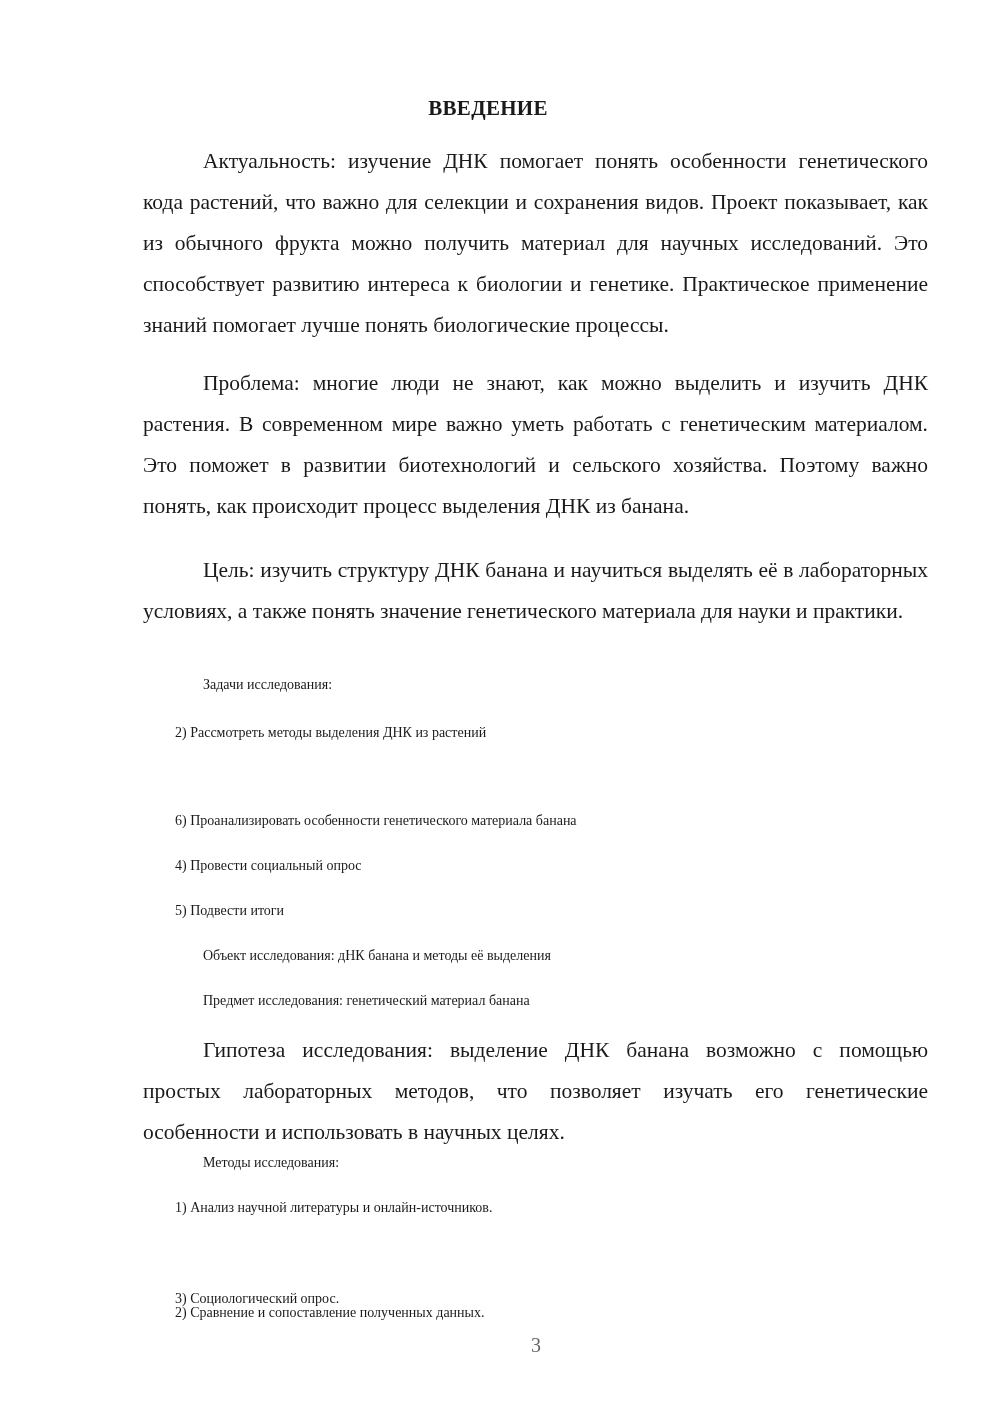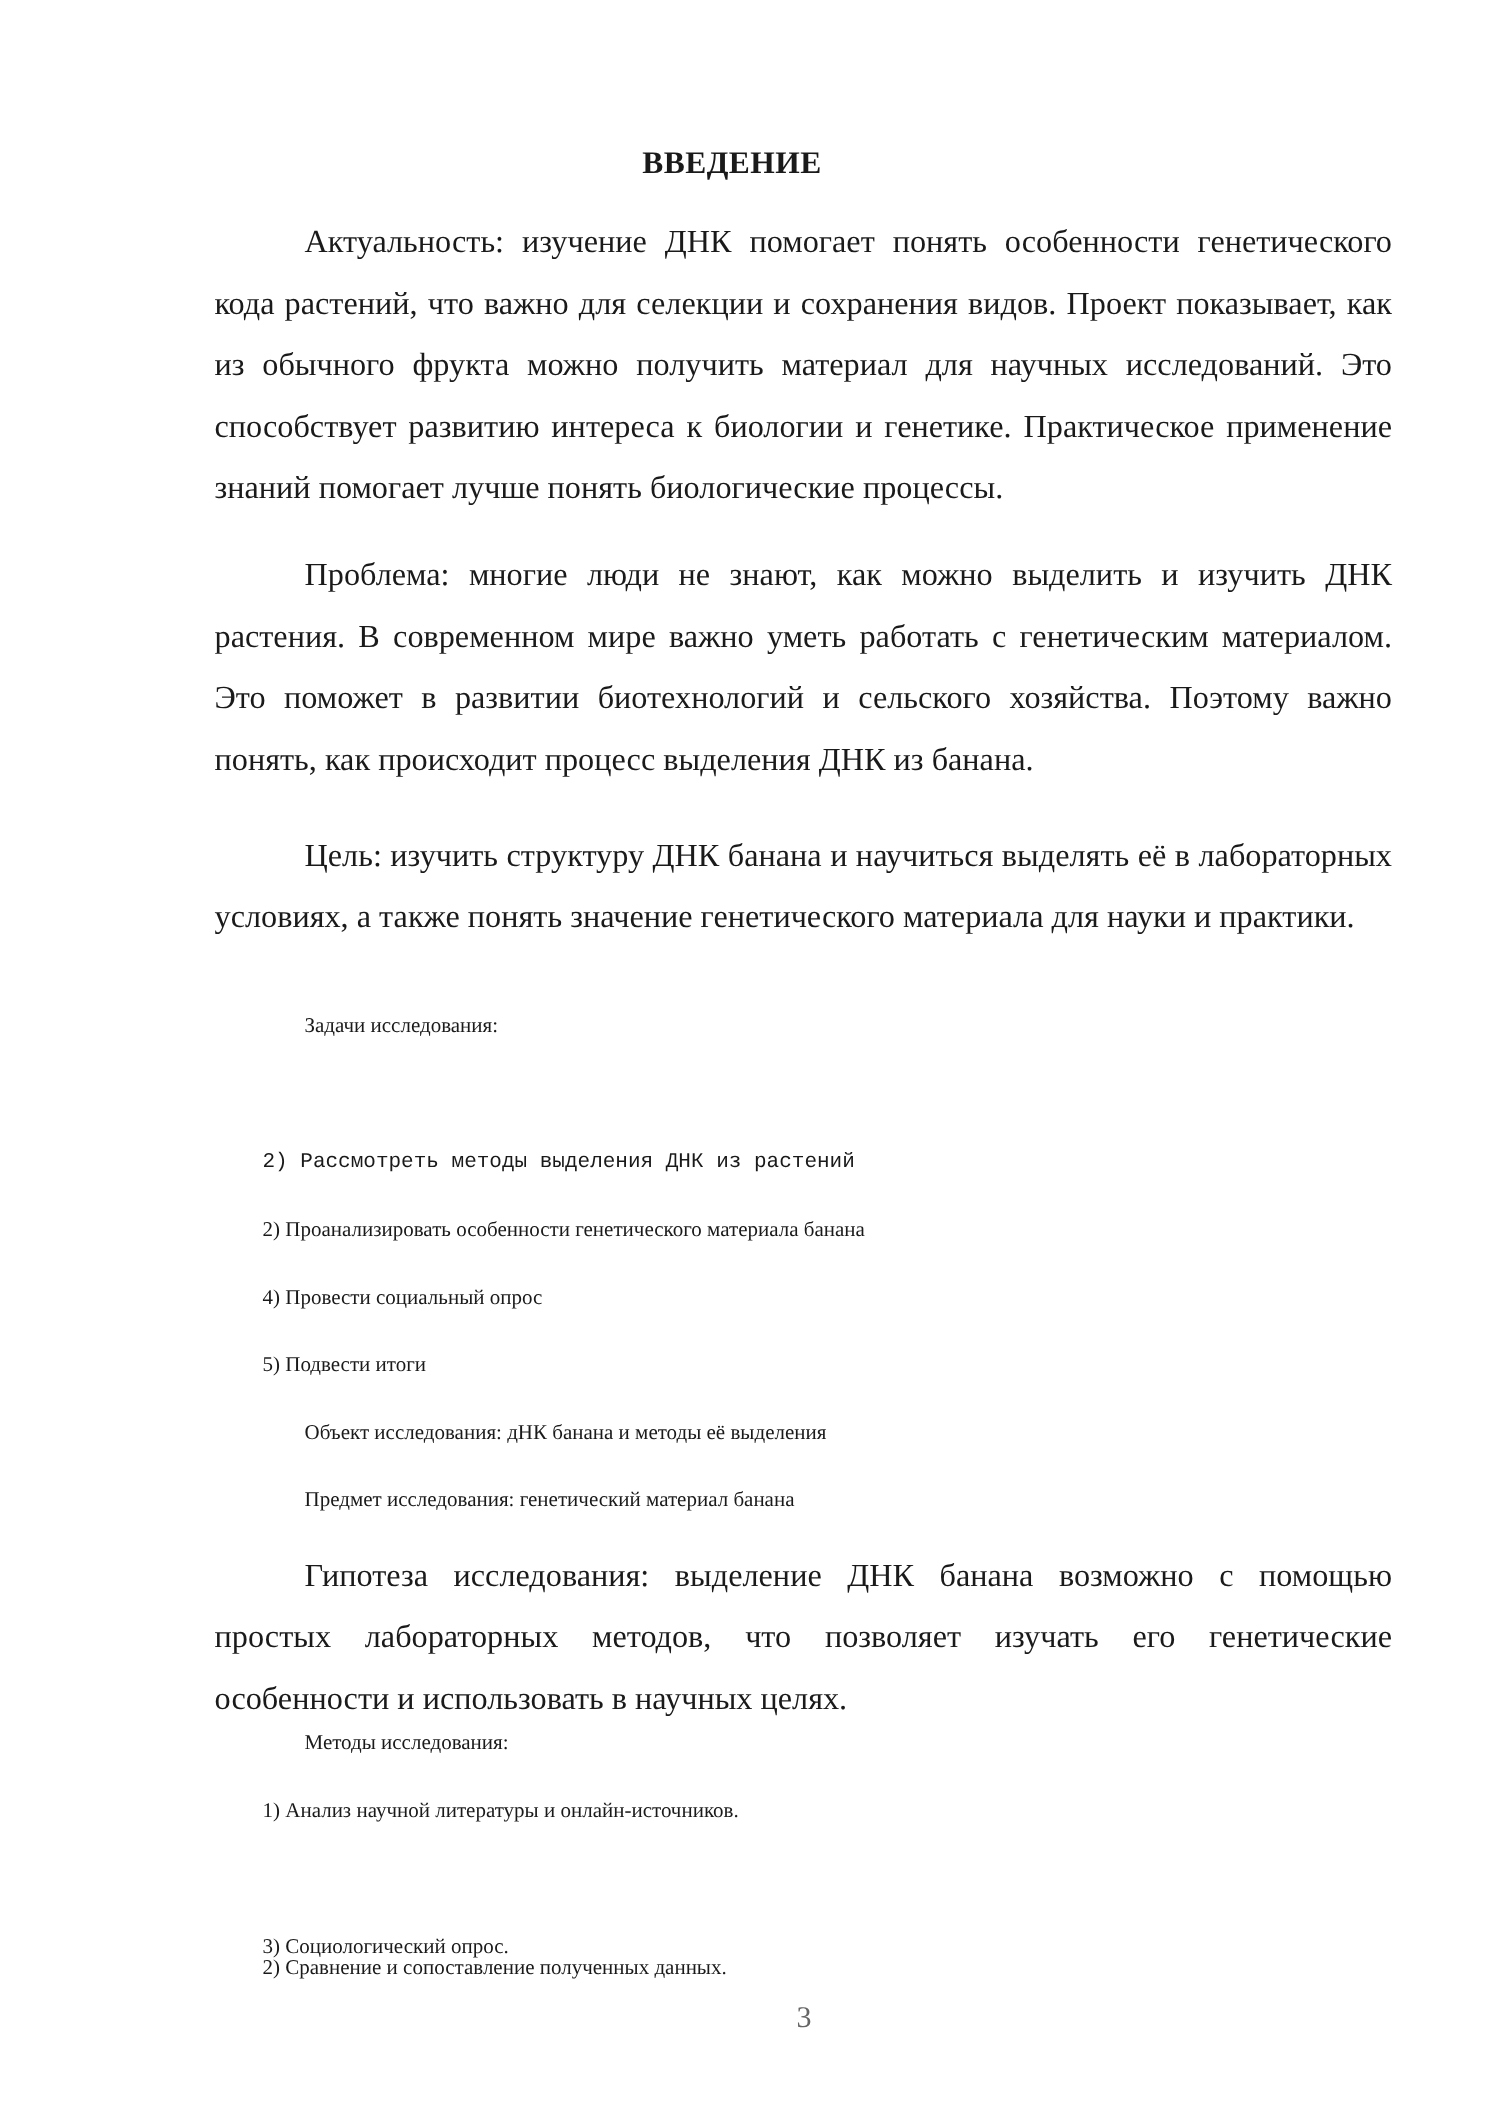--- a/index.html
+++ b/index.html
@@ -22,22 +22,22 @@
 
   <div class="title">ВВЕДЕНИЕ</div>
 
   <p class="para" style="top:141px;"><span class="indent"></span><span>Актуальность: изучение ДНК помогает понять особенности генетического кода растений, что важно для селекции и сохранения видов. Проект показывает, как из обычного фрукта можно получить материал для научных исследований. Это способствует развитию интереса к биологии и генетике. Практическое применение знаний помогает лучше понять биологические процессы.</span></p>
 
   <p class="para" style="top:363px;"><span class="indent"></span><span>Проблема: многие люди не знают, как можно выделить и изучить ДНК растения. В современном мире важно уметь работать с генетическим материалом. Это поможет в развитии биотехнологий и сельского хозяйства. Поэтому важно понять, как происходит процесс выделения ДНК из банана.</span></p>
 
   <p class="para" style="top:550px;"><span class="indent"></span><span>Цель: изучить структуру ДНК банана и научиться выделять её в лабораторных условиях, а также понять значение генетического материала для науки и практики.</span></p>
 
   <p class="line" style="left:203px; top:670px;">Задачи исследования:</p>
-  <p class="line" style="left:175px; top:760px;font-family:Liberation Mono, monospace;">2) Рассмотреть методы выделения ДНК из растений</p>
-  <p class="line" style="left:175px; top:806px;">2) Проанализировать особенности генетического материала банана</p>
+  <p class="line" style="left:175px; top:718px;">2) Рассмотреть методы выделения ДНК из растений</p>
+  <p class="line" style="left:175px; top:806px;">6) Проанализировать особенности генетического материала банана</p>
   <p class="line" style="left:175px; top:851px;">4) Провести социальный опрос</p>
   <p class="line" style="left:175px; top:896px;">5) Подвести итоги</p>
 
   <p class="line" style="left:203px; top:986px;">Предмет исследования: генетический материал банана</p>
   <p class="line" style="left:203px; top:941px;">Объект исследования: дНК банана и методы её выделения</p>
 
   <p class="para" style="top:1030px;"><span class="indent"></span><span>Гипотеза исследования: выделение ДНК банана возможно с помощью простых лабораторных методов, что позволяет изучать его генетические особенности и использовать в научных целях.</span></p>
 
   <p class="line" style="left:203px; top:1148px;">Методы исследования:</p>
   <p class="line" style="left:175px; top:1193px;">1) Анализ научной литературы и онлайн-источников.</p>

